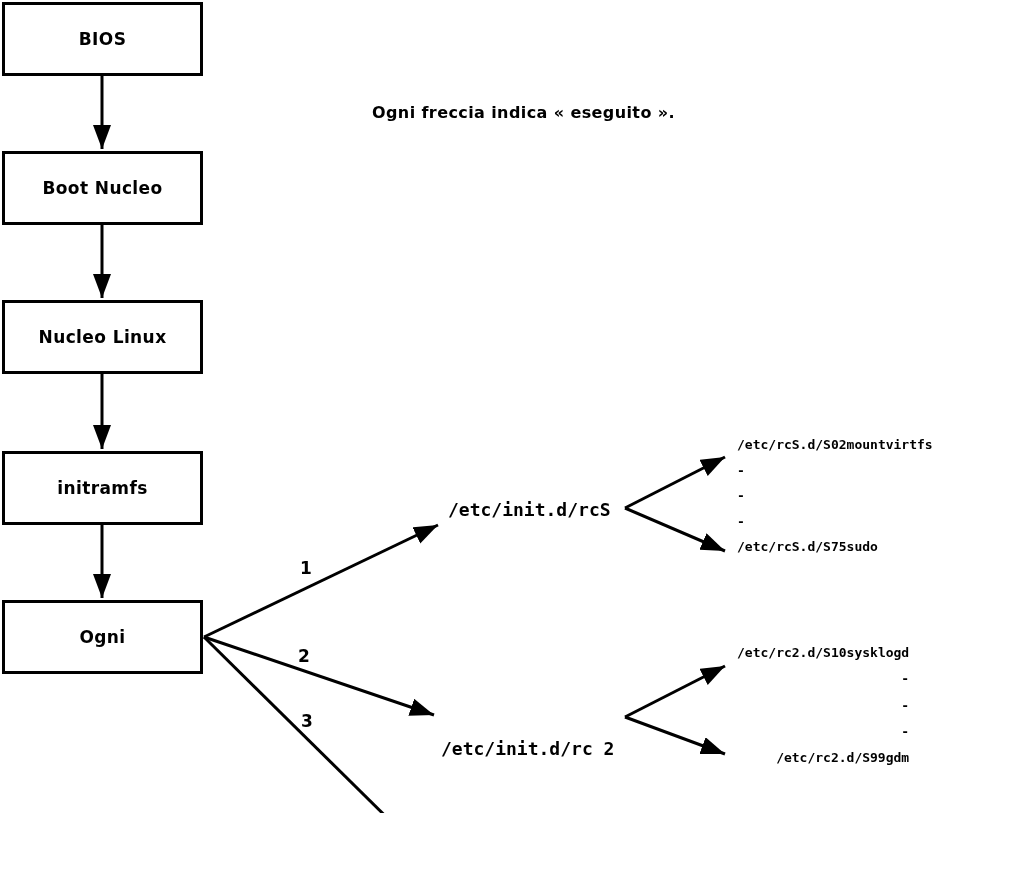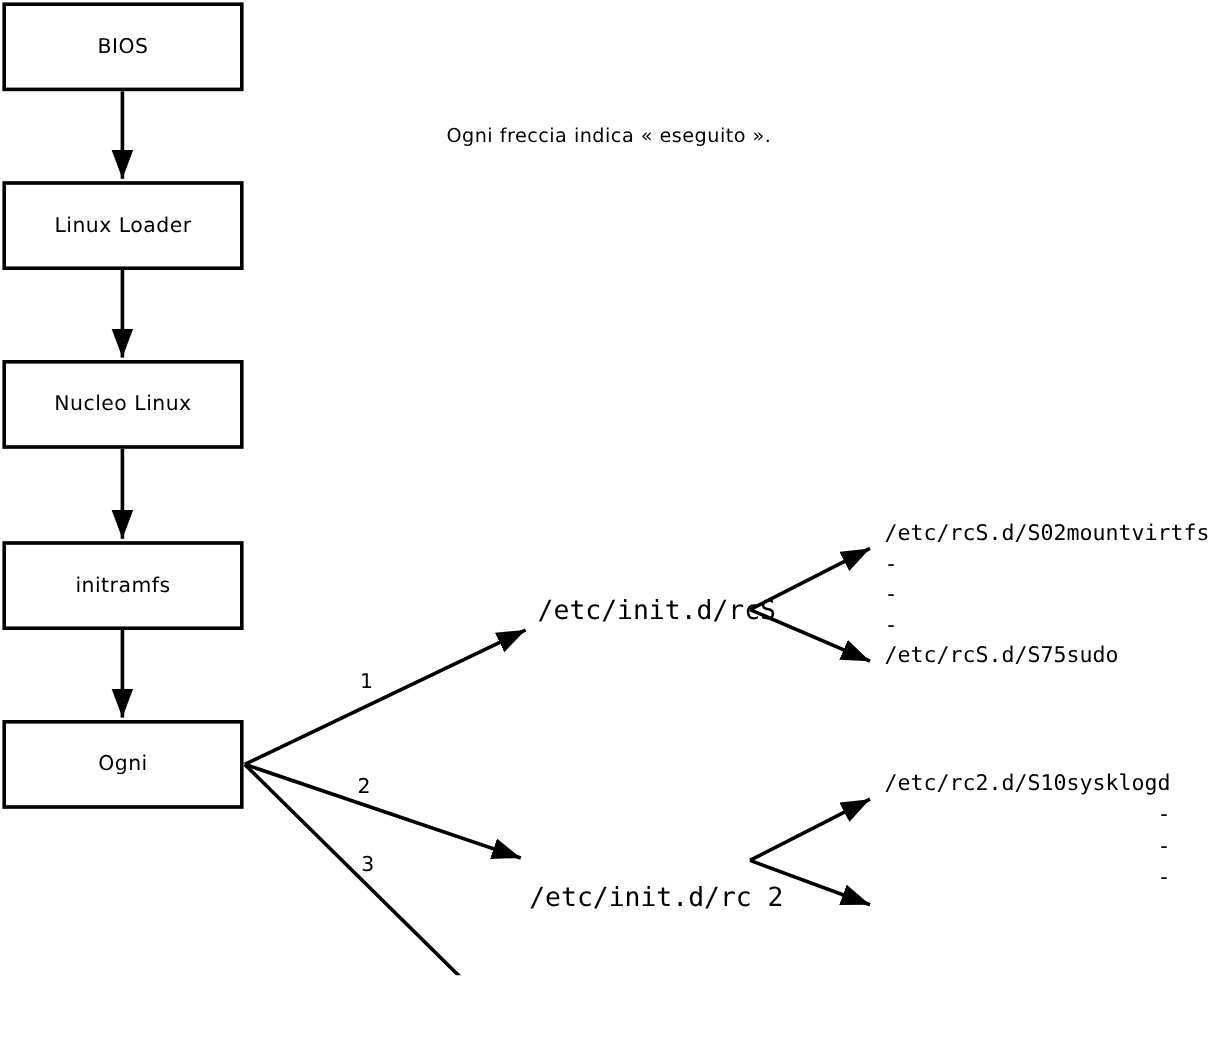--- a/index.html
+++ b/index.html
@@ -3,44 +3,45 @@
 <meta charset="utf-8">
 <style>
   :root { --ink:#000000; --bg:#ffffff; }
   * { margin:0; padding:0; box-sizing:border-box; }
   html,body { background:var(--bg); }
   .stage {
     position:relative; width:1024px; height:813px;
     background:var(--bg); overflow:hidden;
     font-family:"DejaVu Sans","Liberation Sans",sans-serif;
     color:var(--ink);
+    font-weight:bold;
   }
   .stage svg { position:absolute; left:0; top:0; }
   .node {
     position:absolute; left:2px; width:201px; height:74px;
     border:3px solid var(--ink); background:var(--bg);
     display:flex; align-items:center; justify-content:center;
     font-size:17px; letter-spacing:0.4px; white-space:nowrap;
   }
   .caption {
     position:absolute; left:372px; top:103px;
     font-size:16px; letter-spacing:0.4px; white-space:nowrap;
   }
   .branch-num {
     position:absolute; font-size:17px; line-height:18px; white-space:nowrap;
   }
   .mono {
     position:absolute;
     font-family:"DejaVu Sans Mono","Liberation Mono",monospace;
-    font-size:22px; line-height:20px; white-space:nowrap;
+    font-size:18px; line-height:20px; white-space:nowrap;
   }
   .script-list {
     position:absolute; left:737px;
     font-family:"DejaVu Sans Mono","Liberation Mono",monospace;
-    font-size:18px; white-space:nowrap;
+    font-size:13px; white-space:nowrap;
   }
   .script-list span { display:block; }
   .list-top span { line-height:25.5px; }
   .list-bottom span { line-height:26.3px;text-align:right; }
 </style>
 </head>
 <body>
 
 <div class="stage">
 
@@ -65,21 +66,21 @@
 
       <line x1="625" y1="717" x2="725" y2="666" marker-end="url(#ah)"></line>
       <line x1="625" y1="717" x2="725" y2="754" marker-end="url(#ah)"></line>
     </g>
   </svg>
 
   <div class="node" style="top:2px">
       <span>BIOS</span>
     </div>
   <div class="node" style="top:151px">
-      <span>Linux Loader</span>
+      <span>Boot Nucleo</span>
     </div>
   <div class="node" style="top:451px">
       <span>initramfs</span>
     </div>
   <div class="node" style="top:300px">
       <span>Nucleo Linux</span>
     </div>
   <div class="node" style="top:600px">
       <span>Ogni</span>
     </div>
@@ -100,15 +101,16 @@
     <span>-</span>
     <span>-</span>
     <span>/etc/rcS.d/S75sudo</span>
   </div>
 
   <div class="script-list list-bottom" style="top:640px">
     <span>/etc/rc2.d/S10sysklogd</span>
     <span>-</span>
     <span>-</span>
     <span>-</span>
+    <span>/etc/rc2.d/S99gdm</span>
   </div>
 
 </div>
 
 </body></html>

